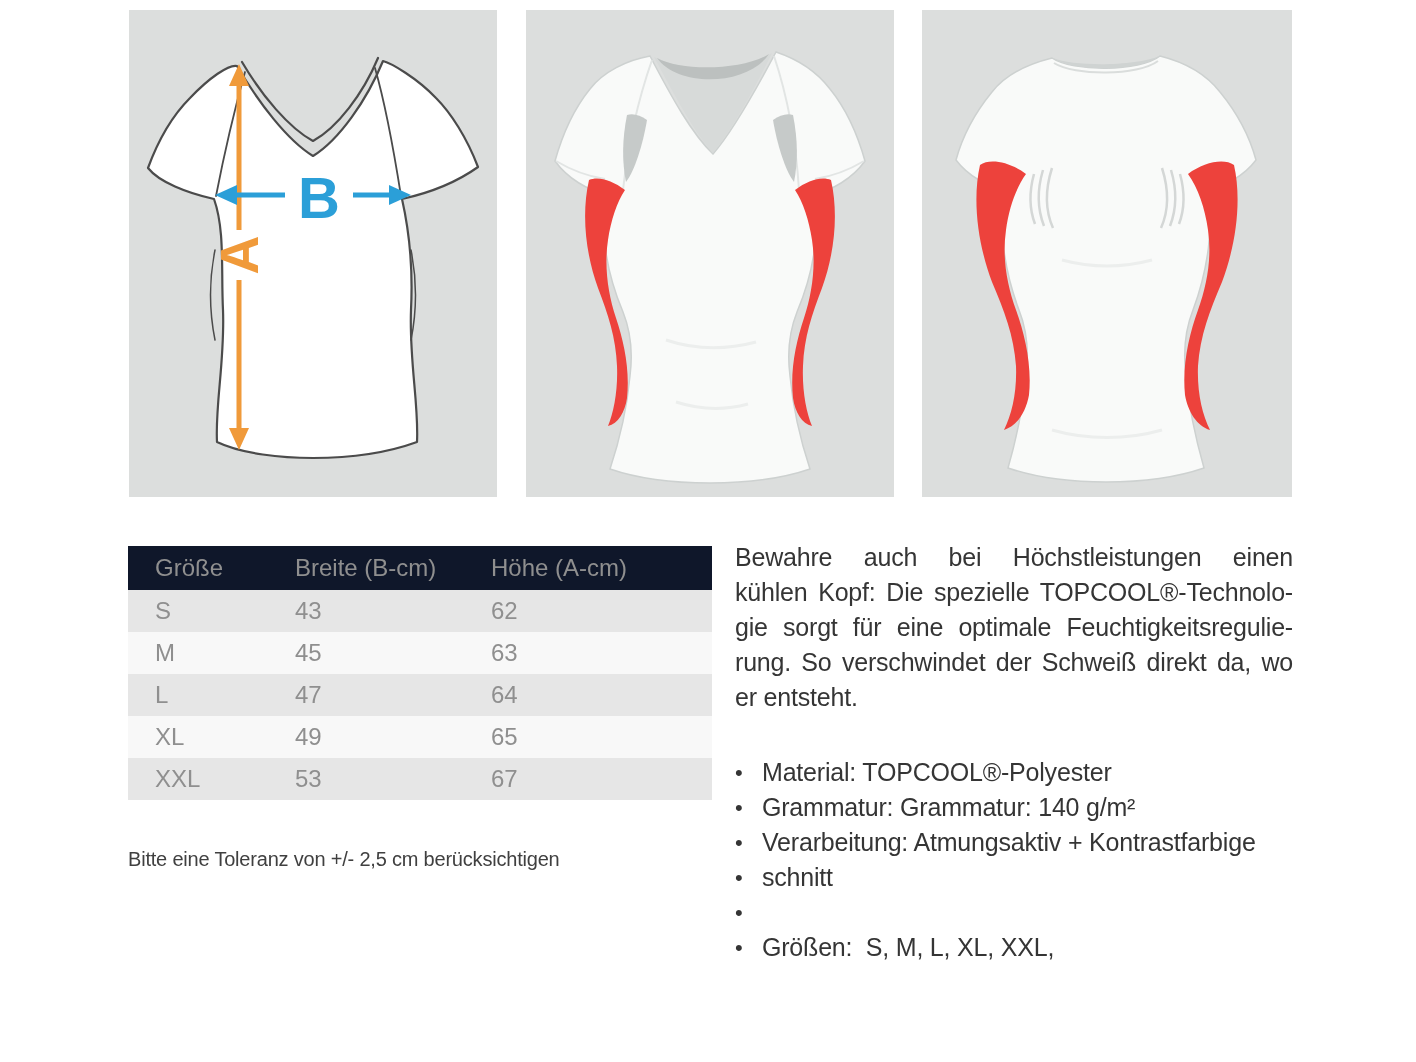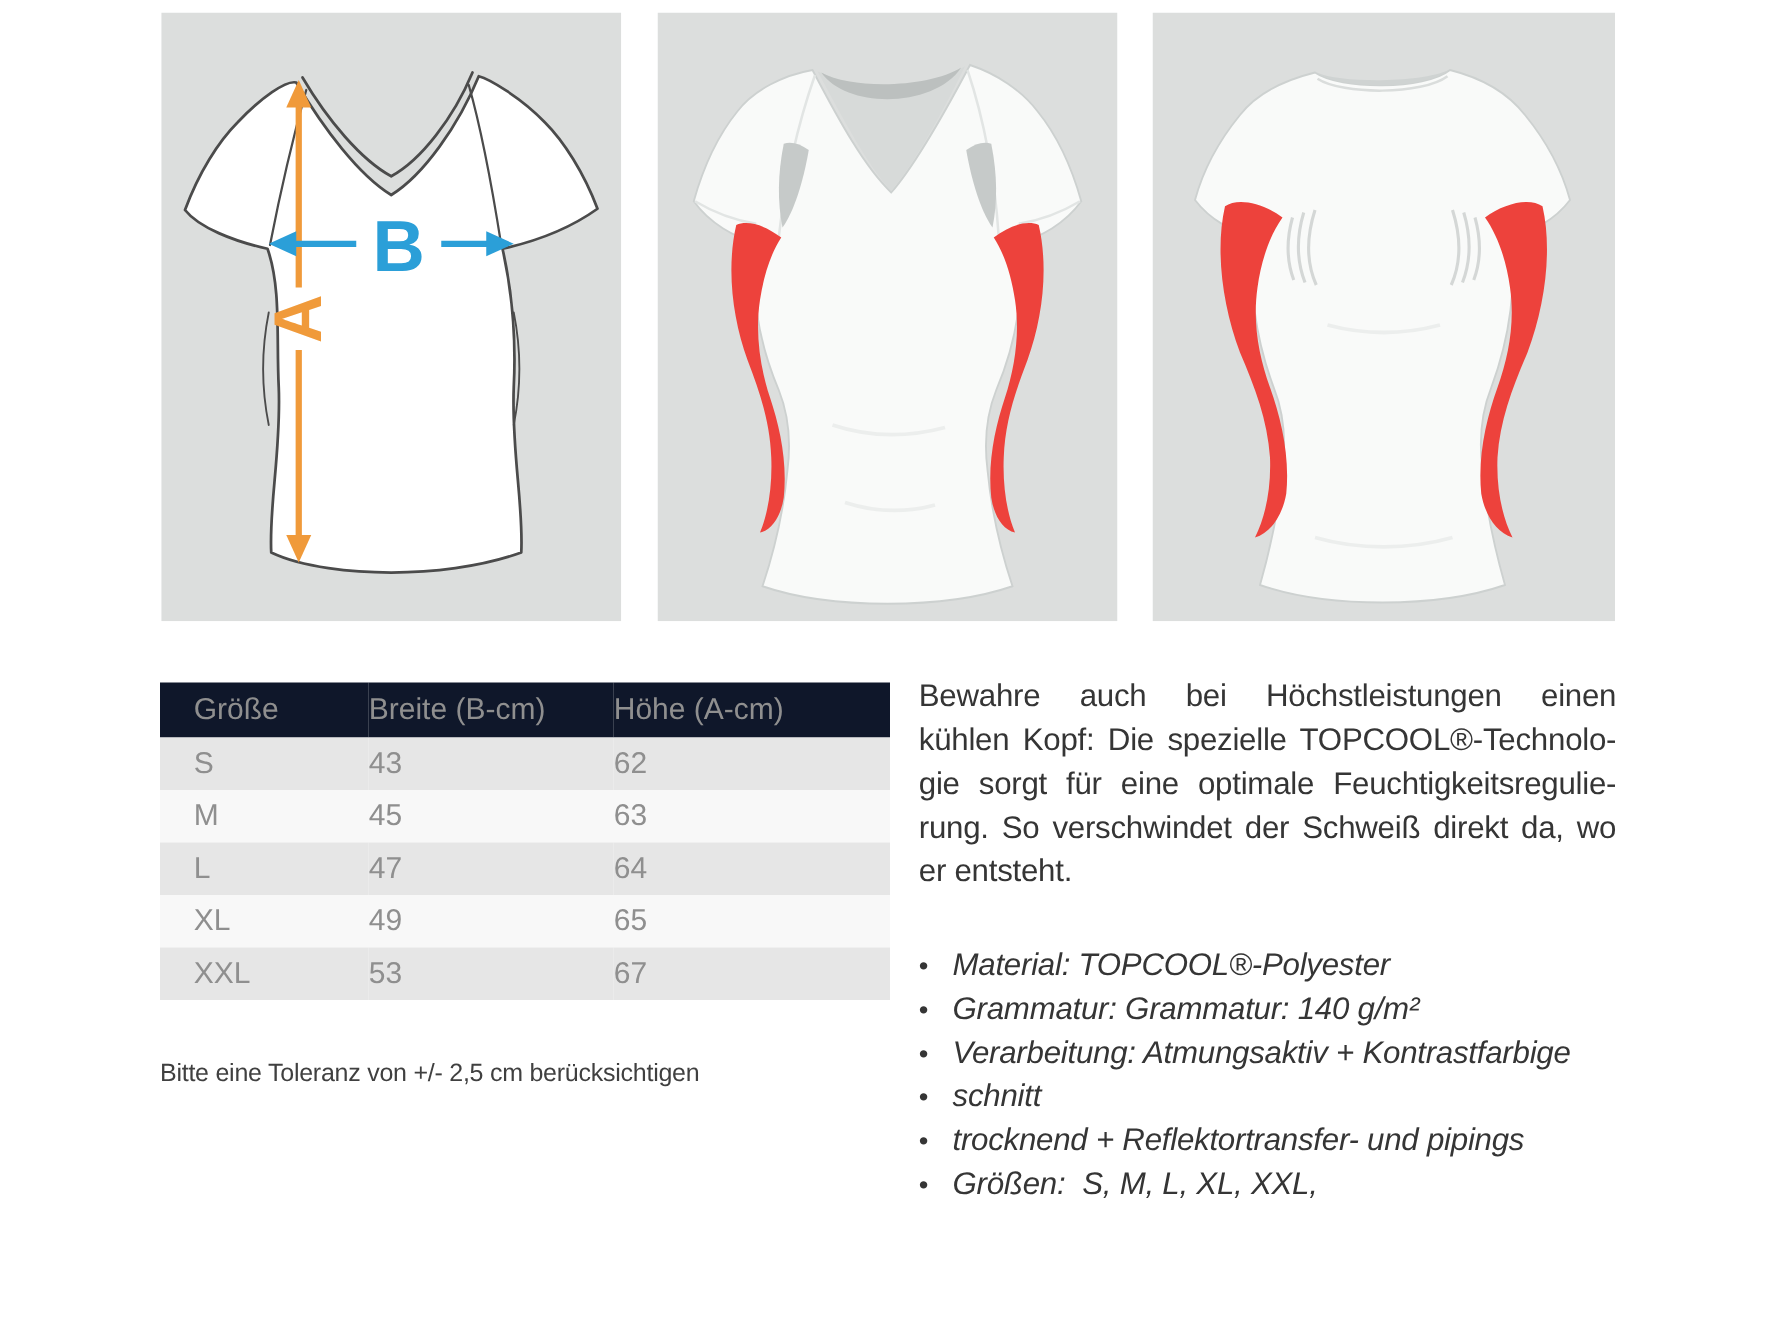--- a/index.html
+++ b/index.html
@@ -29,21 +29,21 @@
              letter-spacing:-0.2px;white-space:nowrap;}
 
   
   .desc{position:absolute;left:735px;top:540px;width:558px;color:#353535;
         font-size:25px;line-height:35px;letter-spacing:-0.2px;}
   .desc .pline{text-align:justify;}
   .desc .pline.j{text-align-last:justify;}
   .bullets{margin-top:40px;}
   .bullet{display:flex;align-items:flex-start;}
   .bullet .marker{flex:none;width:27px;font-size:22px;}
-  .bullet .blines{flex:1;font-style:italic;}
+  .bullet .blines{flex:1;}
   .bullet .bline{white-space:nowrap;}
 </style>
 </head>
 <body>
 
 <div class="gallery-item gi-1">
   <svg viewBox="0 0 368 487" xmlns="http://www.w3.org/2000/svg">
     <rect x="0" y="0" width="368" height="487" fill="#dcdedd"></rect>
 
     <g stroke="#4b4b4b" stroke-width="2.2" fill="#ffffff" stroke-linejoin="round" stroke-linecap="round">
@@ -281,21 +281,20 @@
     </div>
     <div class="bullet">
       <span class="marker">•</span>
       <div class="blines">
         <div class="bline">schnitt</div>
       </div>
     </div>
     <div class="bullet">
       <span class="marker">•</span>
       <div class="blines">
-        <div class="bline">trocknend + Reflektortransfer- und pipings</div>
       </div>
     </div>
     <div class="bullet">
       <span class="marker">•</span>
       <div class="blines">
         <div class="bline">Größen:&nbsp; S, M, L, XL, XXL,</div>
       </div>
     </div>
   </div>
 </div>

